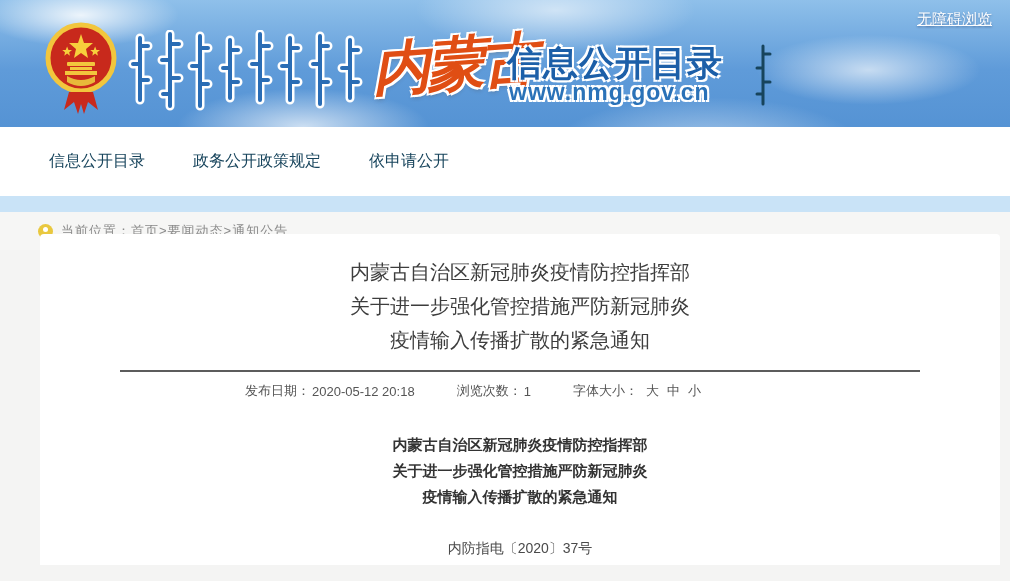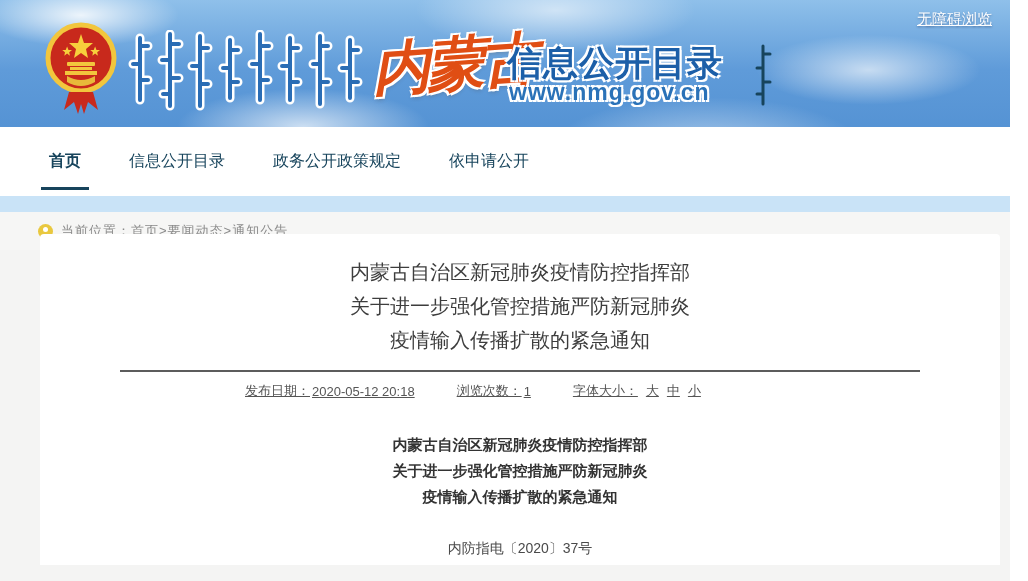--- a/index.html
+++ b/index.html
@@ -63,21 +63,21 @@
 
   
   .content-bg { position:absolute; left:0; top:250px; width:1010px; height:331px; background:#f4f4f3; }
   .card { position:absolute; left:40px; top:234px; width:960px; height:331px; background:#ffffff;
     border-radius:4px 4px 0 0; }
 
   .art-title { margin-top:21px; text-align:center; font-size:20px; line-height:34px; color:#3d3d3d; }
   .art-rule { width:800px; height:2px; background:#5c5c5c; margin:13px auto 0 auto; }
   .art-meta { margin-top:10px; margin-left:205px; display:flex; align-items:center; gap:42px;
     font-size:13px; color:#555; }
-  .meta-group { display:flex; align-items:center; gap:2px;text-decoration:underline; }
+  .meta-group { display:flex; align-items:center; gap:2px; }
   .font-opt { cursor:pointer; margin-left:6px; }
 
   .art-body { margin-top:32px; text-align:center; color:#333; }
   .body-line { font-size:15px; font-weight:bold; line-height:26px; }
   .doc-number { margin-top:30px; font-size:14px; font-weight:normal; color:#4a4a4a; }
 </style>
 </head>
 <body>
 
 <div class="page">
@@ -127,21 +127,20 @@
       <g stroke="#17445c" stroke-width="3" fill="none" stroke-linecap="round">
         <path d="M13 4 v58 M13 12 h7 M13 26 h-6 M13 40 h7 M13 52 h-6"></path>
       </g>
     </svg>
 
     <div class="accessibility">无障碍浏览</div>
   </div>
 
   <div class="nav">
     <div class="nav-items">
-      <div class="nav-item active">首页</div>
       <div class="nav-item">信息公开目录</div>
       <div class="nav-item">政务公开政策规定</div>
       <div class="nav-item">依申请公开</div>
     </div>
 
     <div class="search-wrap">
       <svg class="search-icon" viewBox="0 0 16 16">
         <circle cx="6.5" cy="6.5" r="5" fill="none" stroke="#b5b5b5" stroke-width="1.6"></circle>
         <line x1="10.2" y1="10.2" x2="15" y2="15" stroke="#b5b5b5" stroke-width="1.6" stroke-linecap="round"></line>
       </svg>

